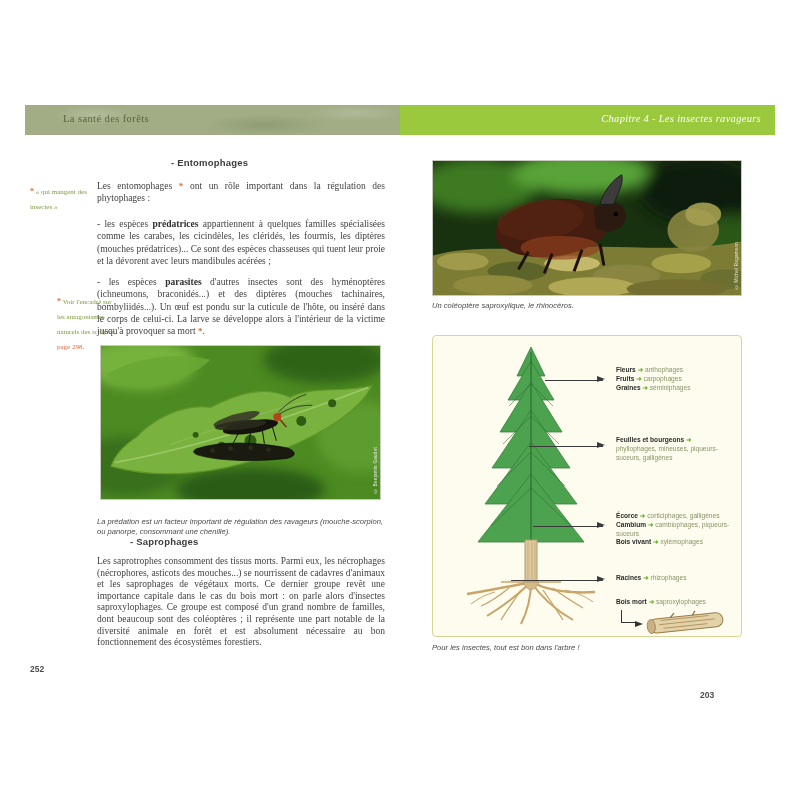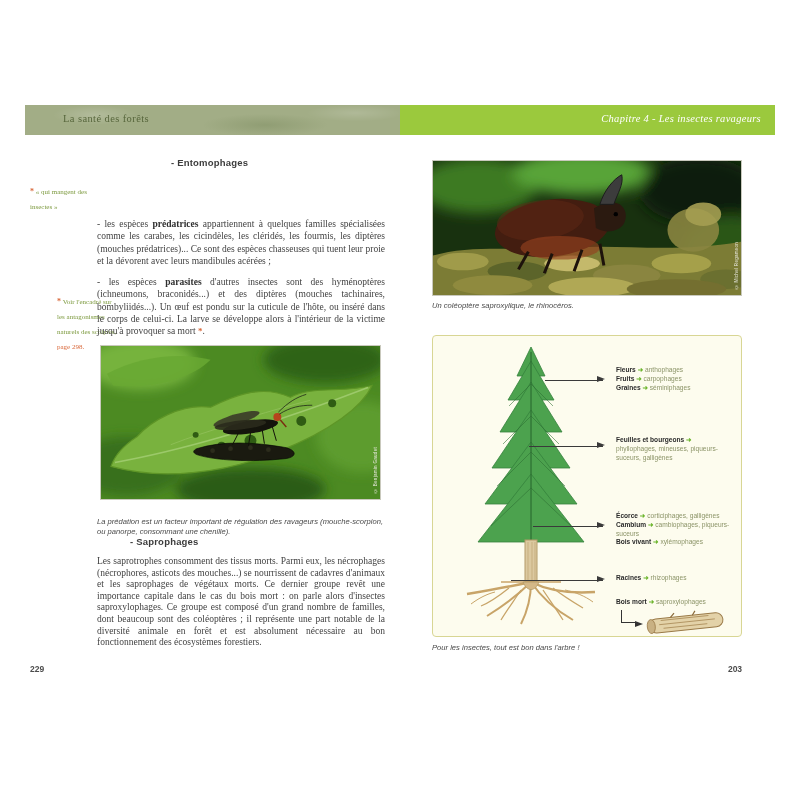--- a/index.html
+++ b/index.html
@@ -61,20 +61,23 @@
     <span>Chapitre 4 - Les insectes ravageurs</span>
   </div>
 
   <div class="h-section" style="left:130px;top:157px;margin-left:41px;">- Entomophages</div>
 
   <div class="margin-note" style="left:30px;top:184px;">
     <span class="star">*</span>
     <span>« qui mangent des insectes »</span>
   </div>
 
+  <div class="bodytext" style="left:97px;top:180px;">
+    <span>Les entomophages </span><span class="star">*</span><span> ont un rôle important dans la régulation des phytophages :</span>
+  </div>
 
   <div class="bodytext" style="left:97px;top:218px;">
     <span>- les espèces </span><b>prédatrices</b><span> appartiennent à quelques familles spécialisées comme les carabes, les cicindèles, les cléridés, les fourmis, les diptères (mouches prédatrices)... Ce sont des espèces chasseuses qui tuent leur proie et la dévorent avec leurs mandibules acérées ;</span>
   </div>
 
   <div class="margin-note" style="left:30px;top:294px;margin-left:27px;">
     <span class="star">*</span>
     <span>Voir l'encadré sur les antagonismes naturels des scolytes, </span><span class="pref">page 298.</span>
   </div>
 
@@ -123,21 +126,21 @@
     </svg>
     <div class="credit">© Benjamin Gaudet</div>
   </div>
 
   <div class="caption" style="left:97px;top:505px;width:286px;margin-top:12px;">La prédation est un facteur important de régulation des ravageurs (mouche-scorpion, ou panorpe, consommant une chenille).</div>
 
   <div class="h-section" style="left:130px;top:536px;">- Saprophages</div>
 
   <div class="bodytext" style="left:97px;top:556px;line-height:11.6px;">Les saprotrophes consomment des tissus morts. Parmi eux, les nécrophages (nécrophores, asticots des mouches...) se nourrissent de cadavres d'animaux et les saprophages de végétaux morts. Ce dernier groupe revêt une importance capitale dans le cas du bois mort : on parle alors d'insectes saproxylophages. Ce groupe est composé d'un grand nombre de familles, dont beaucoup sont des coléoptères ; il représente une part notable de la diversité animale en forêt et est absolument nécessaire au bon fonctionnement des écosystèmes forestiers.</div>
 
-  <div class="pagenum" style="left:30px;">229</div>
+  <div class="pagenum" style="left:30px;">252</div>
 
   <div class="photo" style="left:432px;top:160px;width:310px;height:136px;">
     <svg viewBox="0 0 310 136" preserveAspectRatio="none">
       <defs>
           <filter id="b2" x="-40%" y="-40%" width="180%" height="180%">
             <feGaussianBlur stdDeviation="7"></feGaussianBlur>
           </filter>
         </defs>
       <rect width="310" height="136" fill="#18310f"></rect>
       <g filter="url(#b2)">
@@ -235,14 +238,14 @@
         <rect x="8" y="8" width="74" height="14" rx="7" fill="#e3d2a8" stroke="#9a7a48" stroke-width="1"></rect>
         <ellipse cx="10" cy="15" rx="4" ry="7" fill="#c9b183" stroke="#9a7a48" stroke-width="0.8"></ellipse>
         <path d="M20,10 L68,10 M18,14 L74,14 M22,18 L66,18" stroke="#a98a56" stroke-width="0.8" fill="none"></path>
         <path d="M30,8 L34,4 M52,8 L55,4" stroke="#8a6a3a" stroke-width="1.2"></path>
       </g>
     </svg>
   </div>
 
   <div class="caption" style="left:432px;top:643px;width:300px;text-align:left;">Pour les insectes, tout est bon dans l'arbre !</div>
 
-  <div class="pagenum" style="left:700px;width:70px;text-align:center;">203</div>
+  <div class="pagenum" style="left:700px;width:70px;text-align:left;margin-top:26px;">203</div>
 </div>
 
 </body></html>

